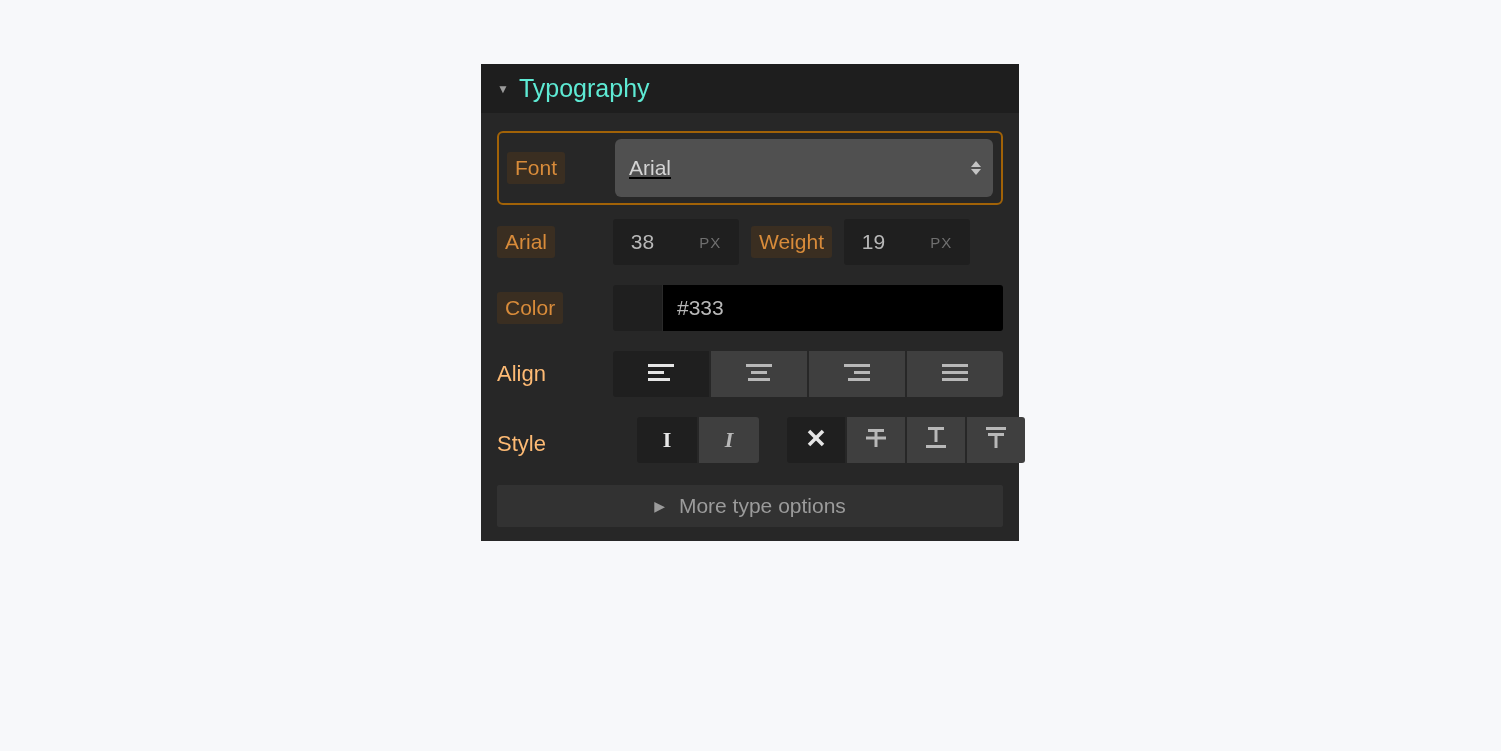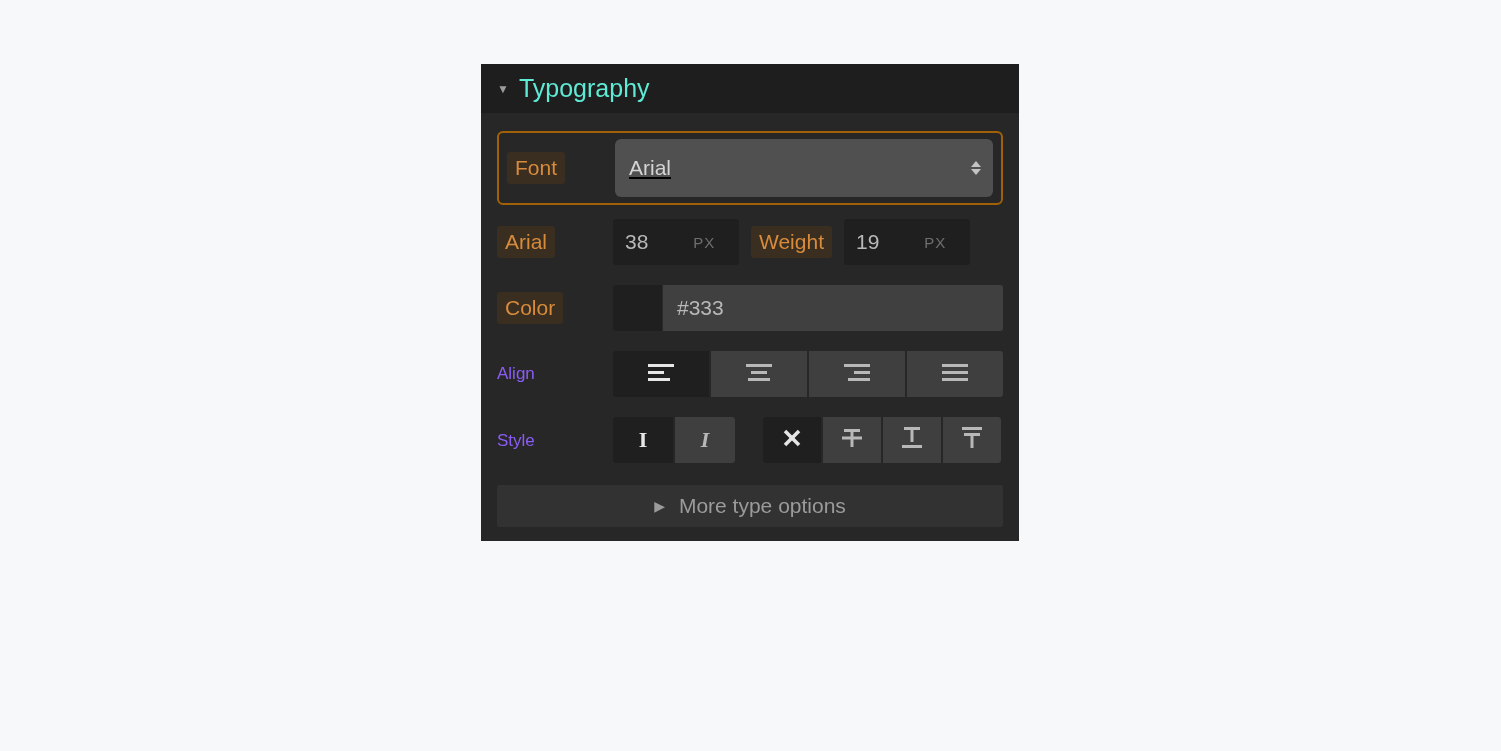--- a/index.html
+++ b/index.html
@@ -34,38 +34,38 @@
     font-weight: 400;
   }
   .rows {
     padding: 18px 16px 14px 16px;
   }
   .row {
     display: flex;
     align-items: center;
     margin-bottom: 20px;
   }
-  .row.last { margin-bottom: 0; }
+  .row.last { margin-bottom: 0; gap: 24px; }
   .label {
     width: 116px;
     flex: 0 0 116px;
   }
   .label span.chip {
     display: inline-block;
     font-size: 21px;
     padding: 4px 8px;
     color: #d88b3a;
     background: #3a2e21;
     border-radius: 3px;
   }
   .label span.plain {
     display: inline-block;
-    font-size: 17px;
+    font-size: 22px;
     padding: 4px 0;
-    color: #8b5cf6;
+    color: #fdba74;
   }
   .highlight-ring {
     border: 2px solid #a16207;
     border-radius: 6px;
     padding: 6px 8px;
     display: flex;
     align-items: center;
     width: 100%;
   }
   .highlight-ring .label { width: 108px; flex: 0 0 108px; }
@@ -103,21 +103,21 @@
     gap: 12px;
     flex: 1;
   }
   .num-input {
     width: 126px;
     height: 46px;
     background: #1f1f1f;
     border-radius: 3px;
     display: flex;
     align-items: center;
-    justify-content: flex-start;
+    justify-content: center;
     padding: 0 12px;
     gap: 13px;
   }
   .num-input .val {
     color: #b8b8b8;
     font-size: 21px;
   }
   .num-input .unit {
     color: #6f6f6f;
     font-size: 15px;
@@ -137,21 +137,21 @@
     height: 46px;
   }
   .swatch {
     width: 50px;
     background: #1f1f1f;
     border-radius: 3px 0 0 3px;
     border-right: 1px solid #2a2a2a;
   }
   .color-field {
     flex: 1;
-    background: #404040;
+    background: #000000;
     border-radius: 0 3px 3px 0;
     display: flex;
     align-items: center;
     padding: 0 14px;
     color: #b8b8b8;
     font-size: 21px;
   }
   .btn-group {
     display: flex;
     gap: 2px;

